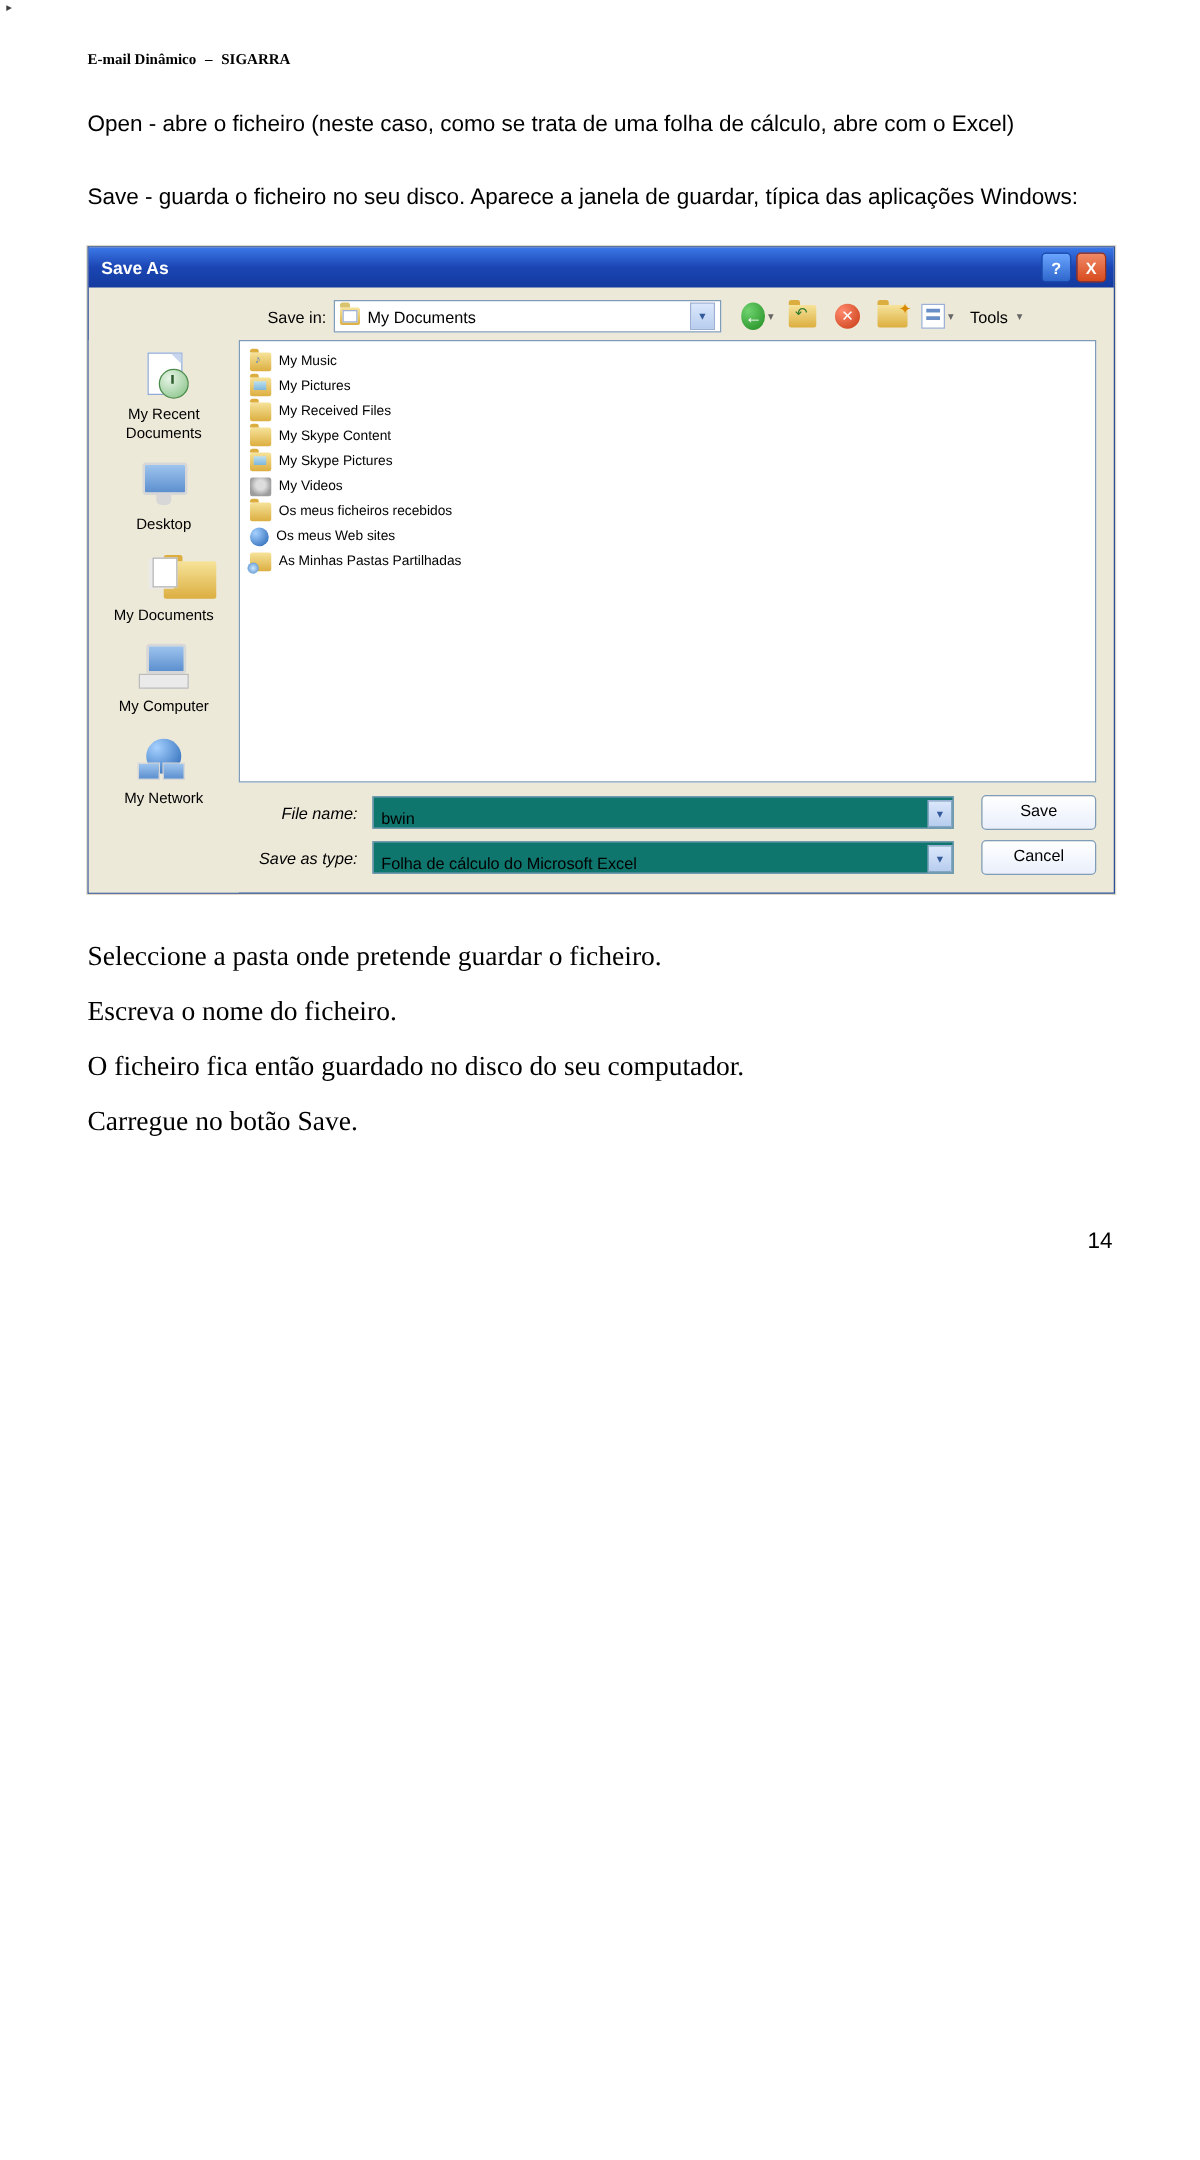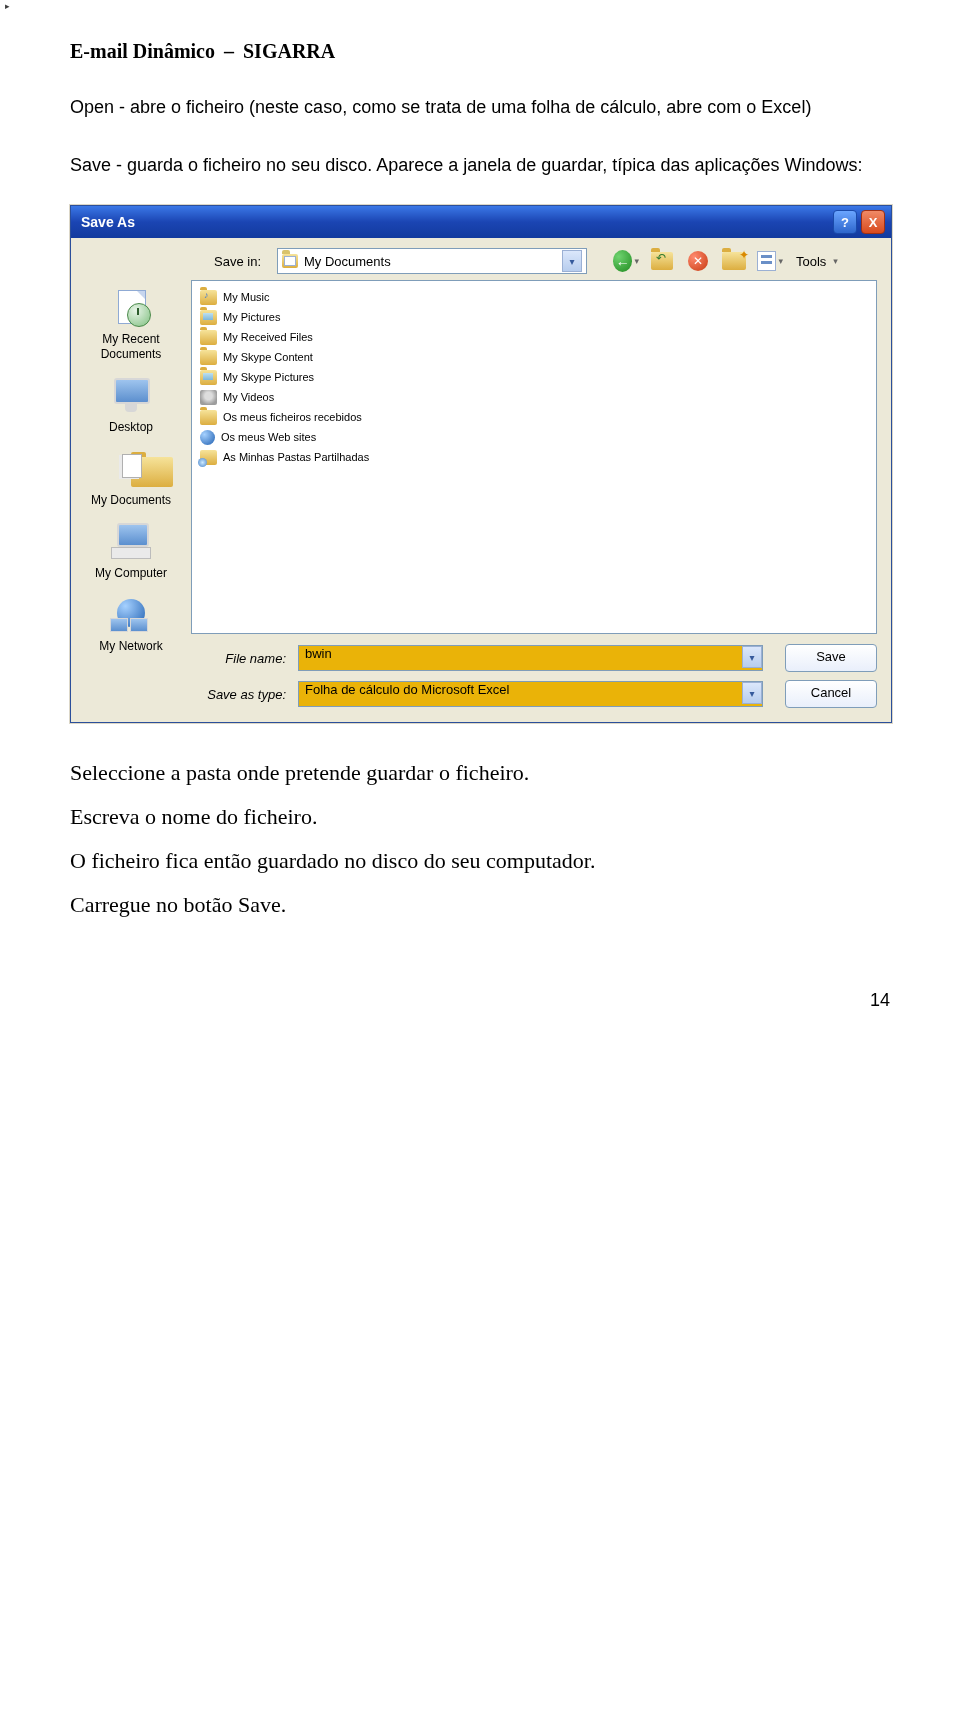--- a/index.html
+++ b/index.html
@@ -9,21 +9,21 @@
     font-family: Georgia, "Times New Roman", serif;
     color: #000;
     width: 960px;
   }
   .page {
     padding: 40px 70px;
     box-sizing: border-box;
   }
   .header-line {
     font-family: Garamond, Georgia, serif;
-    font-size: 20px;
+    font-size: 12px;
     font-weight: bold;
     margin-bottom: 26px;
   }
   .dash { margin: 0 4px; }
   .body-text {
     font-family: Verdana, Arial, sans-serif;
     font-size: 18px;
     line-height: 2.0;
     margin: 0 0 22px 0;
     text-align: justify;
@@ -65,21 +65,20 @@
     font-weight: bold; font-size: 13px;
     color: #fff;
   }
   .tb-help { background: linear-gradient(to bottom,#6aa5ff,#2e66cc); border:1px solid #1a4aaa;}
   .tb-close { background: linear-gradient(to bottom,#f08a66,#d84a1e); border:1px solid #a03014;}
 
   .toolbar-row {
     display: flex;
     align-items: center;
     padding: 10px 14px 6px 120px;
-    gap: 10px;
   }
   .toolbar-label { width: 70px; text-align: right; margin-right: 6px;}
   .save-in-select {
     display: flex; align-items: center;
     width: 300px; height: 24px;
     background: #fff; border: 1px solid #7f9db9;
     padding: 0 4px; gap: 6px;
   }
   .sv-folder-icon {
     width: 16px; height: 14px;
@@ -203,22 +202,22 @@
   .fi-share{background:linear-gradient(#f6e39a,#dcae40);border-radius:2px;position:relative;}
   .fi-share::after{content:"";position:absolute;bottom:-2px;left:-2px;width:9px;height:9px;border-radius:50%;background:radial-gradient(#cdeaff,#4581c9);}
 
   .bottom-fields{
     padding: 0 14px 14px 0;
     display:flex;flex-direction:column;gap:8px;
   }
   .field-row{display:flex;align-items:center;gap:12px;}
   .field-label{width:95px;text-align:right;font-style:italic;}
   .field-input{
-    flex:1;height:24px;background:#eab308;border:1px solid #7f9db9;
-    display:flex;align-items:flex-start;padding:0 6px;
+    flex:1;height:24px;background:#0f766e;border:1px solid #7f9db9;
+    display:flex;align-items:flex-end;padding:0 6px;
   }
   .field-input.with-dd{padding-right:0;}
   .xp-button{
     width:90px;height:26px;
     border:1px solid #7f9db9;border-radius:4px;
     background:linear-gradient(#fff,#e9effb);
     text-align:center;line-height:24px;
     font-size:13px;
     margin-left:10px;
   }

